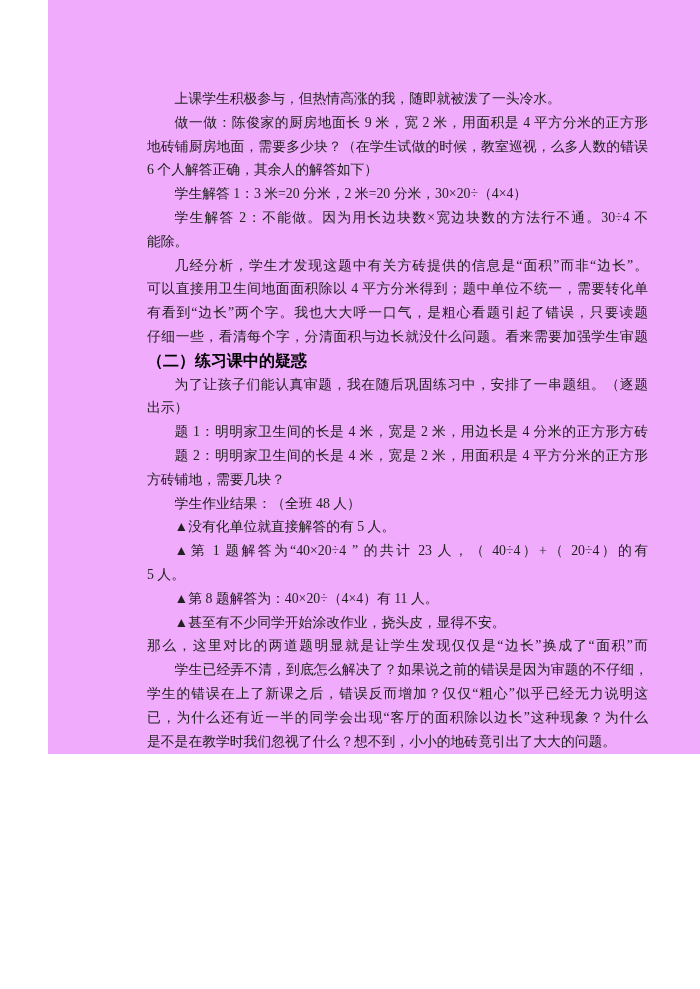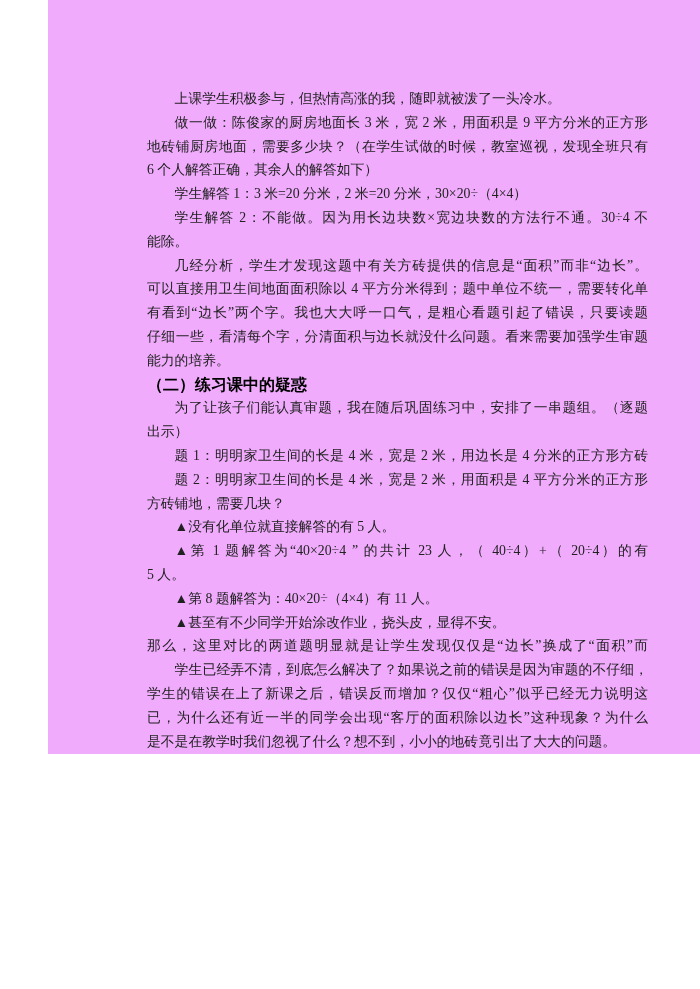--- a/index.html
+++ b/index.html
@@ -47,37 +47,37 @@
     font-size: 16px;
     color: #000000;
   }
 </style>
 </head>
 <body>
 
 <div class="page">
   <div class="content">
       <div class="line indent">上课学生积极参与，但热情高涨的我，随即就被泼了一头冷水。</div>
-      <div class="line indent fill">做一做：陈俊家的厨房地面长 3 米，宽 2 米，用面积是 9 平方分米的正方形</div>
-      <div class="line fill">地砖铺厨房地面，需要多少块？（在学生试做的时候，教室巡视，发现全班只有</div>
+      <div class="line indent fill">做一做：陈俊家的厨房地面长 9 米，宽 2 米，用面积是 4 平方分米的正方形</div>
+      <div class="line fill">地砖铺厨房地面，需要多少块？（在学生试做的时候，教室巡视，么多人数的错误</div>
       <div class="line">6 个人解答正确，其余人的解答如下）</div>
       <div class="line indent">学生解答 1：3 米=20 分米，2 米=20 分米，30×20÷（4×4）</div>
       <div class="line indent fill">学生解答 2：不能做。因为用长边块数×宽边块数的方法行不通。30÷4 不</div>
       <div class="line">能除。</div>
       <div class="line indent fill">几经分析，学生才发现这题中有关方砖提供的信息是“面积”而非“边长”。</div>
       <div class="line fill">可以直接用卫生间地面面积除以 4 平方分米得到；题中单位不统一，需要转化单</div>
       <div class="line fill">有看到“边长”两个字。我也大大呼一口气，是粗心看题引起了错误，只要读题</div>
       <div class="line fill">仔细一些，看清每个字，分清面积与边长就没什么问题。看来需要加强学生审题</div>
-      <div class="line">能力的培养。</div>
       <div class="line heading">（二）练习课中的疑惑</div>
       <div class="line indent fill">为了让孩子们能认真审题，我在随后巩固练习中，安排了一串题组。（逐题</div>
       <div class="line">出示）</div>
       <div class="line indent fill">题 1：明明家卫生间的长是 4 米，宽是 2 米，用边长是 4 分米的正方形方砖</div>
       <div class="line indent fill">题 2：明明家卫生间的长是 4 米，宽是 2 米，用面积是 4 平方分米的正方形</div>
       <div class="line">方砖铺地，需要几块？</div>
+      <div class="line indent">学生作业结果：（全班 48 人）</div>
       <div class="line indent">▲没有化单位就直接解答的有 5 人。</div>
       <div class="line indent fill">▲第 1 题解答为“40×20÷4 ”  的共计 23 人，（ 40÷4）+（ 20÷4）的有</div>
       <div class="line">5 人。</div>
       <div class="line indent">▲第 8 题解答为：40×20÷（4×4）有 11 人。</div>
       <div class="line indent">▲甚至有不少同学开始涂改作业，挠头皮，显得不安。</div>
       <div class="line fill">那么，这里对比的两道题明显就是让学生发现仅仅是“边长”换成了“面积”而</div>
       <div class="line indent fill">学生已经弄不清，到底怎么解决了？如果说之前的错误是因为审题的不仔细，</div>
       <div class="line fill">学生的错误在上了新课之后，错误反而增加？仅仅“粗心”似乎已经无力说明这</div>
       <div class="line fill">已，为什么还有近一半的同学会出现“客厅的面积除以边长”这种现象？为什么</div>
       <div class="line">是不是在教学时我们忽视了什么？想不到，小小的地砖竟引出了大大的问题。</div>

